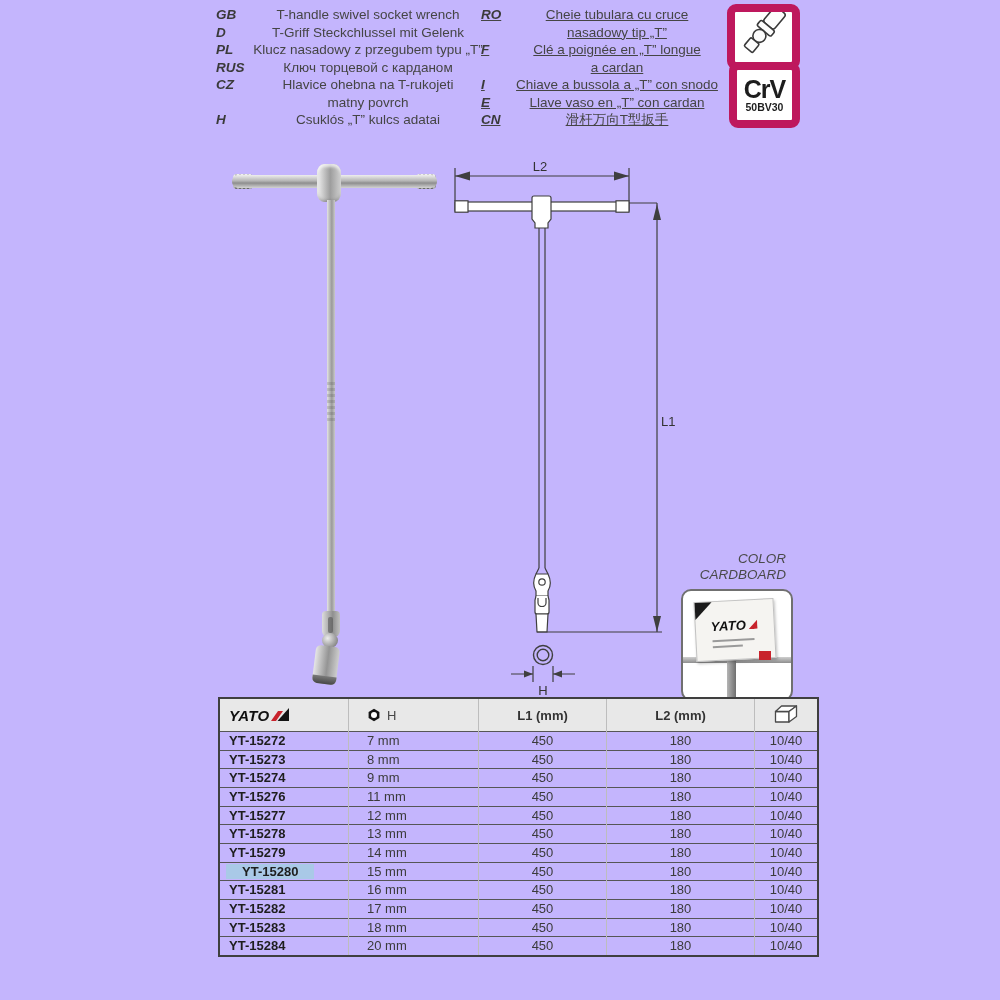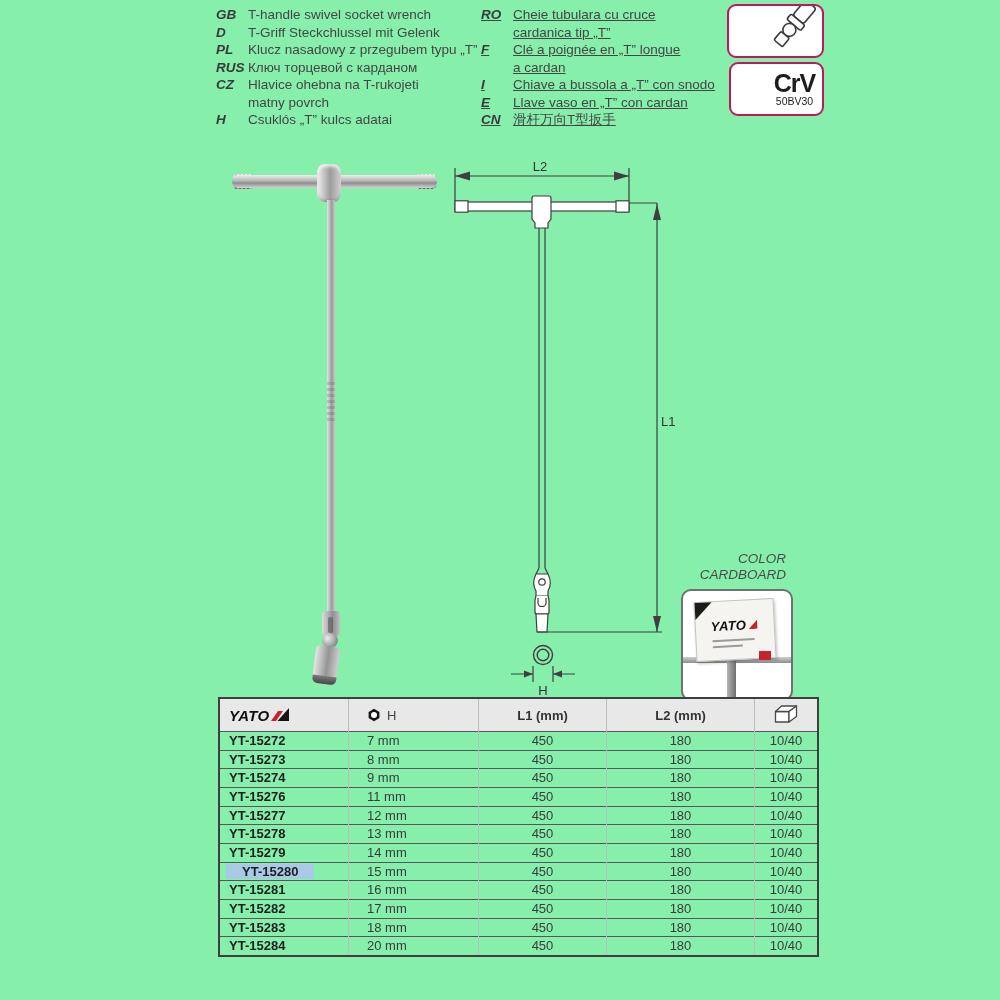--- a/index.html
+++ b/index.html
@@ -1,33 +1,33 @@
 <!DOCTYPE html>
 <html><head>
 <meta charset="utf-8">
 <style>
   html,body{margin:0;padding:0;background:#fff;}
-  #page{position:relative;width:1000px;height:1000px;background:#86efac;overflow:hidden;
+  #page{position:relative;width:1000px;height:1000px;background:#c4b5fd;overflow:hidden;
         font-family:"Liberation Sans", sans-serif;color:#3c3c3c;}
 
   
   .lang-col{position:absolute;top:6px;font-size:13.5px;line-height:17.5px;color:#454545;}
   .lang-col.left{left:216px;width:272px;}
   .lang-col.right{left:481px;width:240px;text-decoration:underline;}
   .lang-row{display:flex;}
   .lang-code{flex:0 0 32px;font-weight:bold;font-style:italic;color:#3a3a3a;}
-  .lang-text{flex:1;}
-
-  
-  .badge{position:absolute;border:2px solid #be185d;border-radius:9px;background:#fff;overflow:hidden;padding-left:36px;}
+  .lang-text{flex:1;text-align:center;}
+
+  
+  .badge{position:absolute;border:8px solid #be185d;border-radius:9px;background:#fff;overflow:hidden;}
   #toolBadge{left:727px;top:4px;width:57px;height:50px;}
   #crvBadge{left:729px;top:62px;width:55px;height:50px;display:flex;flex-direction:column;
             align-items:center;justify-content:center;}
   .crv-main{font-size:25px;font-weight:bold;letter-spacing:-1px;color:#1d1d1d;line-height:24px;}
-  .crv-grade{font-size:10.5px;font-weight:normal;color:#1d1d1d;line-height:12px;}
+  .crv-grade{font-size:10.5px;font-weight:bold;color:#1d1d1d;line-height:12px;}
 
   
   .ph{position:absolute;}
   #bar{left:232px;top:175px;width:205px;height:13px;border-radius:6px;
        background:linear-gradient(#eeeeee,#b5b5b5 45%,#8e8e8e 62%,#d3d3d3);}
   #knurlL{left:233px;top:174px;width:19px;height:15px;border-radius:4px 2px 2px 4px;
        background:repeating-linear-gradient(90deg,#d9d9d9 0 2px,#8b8b8b 2px 4px);
        box-shadow:inset 0 2px 2px rgba(255,255,255,.6),inset 0 -2px 2px rgba(0,0,0,.25);}
   #knurlR{left:417px;top:174px;width:19px;height:15px;border-radius:2px 4px 4px 2px;
        background:repeating-linear-gradient(90deg,#d9d9d9 0 2px,#8b8b8b 2px 4px);
@@ -132,21 +132,21 @@
         <span class="lang-text">Csuklós „T” kulcs adatai</span>
       </div>
     </div>
   <div class="lang-col right" id="lang-right">
       <div class="lang-row">
         <span class="lang-code">RO</span>
         <span class="lang-text">Cheie tubulara cu cruce</span>
       </div>
       <div class="lang-row">
         <span class="lang-code"></span>
-        <span class="lang-text">cardanica tip „T”</span>
+        <span class="lang-text">nasadowy tip „T”</span>
       </div>
       <div class="lang-row">
         <span class="lang-code">F</span>
         <span class="lang-text">Clé a poignée en „T” longue</span>
       </div>
       <div class="lang-row">
         <span class="lang-code"></span>
         <span class="lang-text">a cardan</span>
       </div>
       <div class="lang-row">

